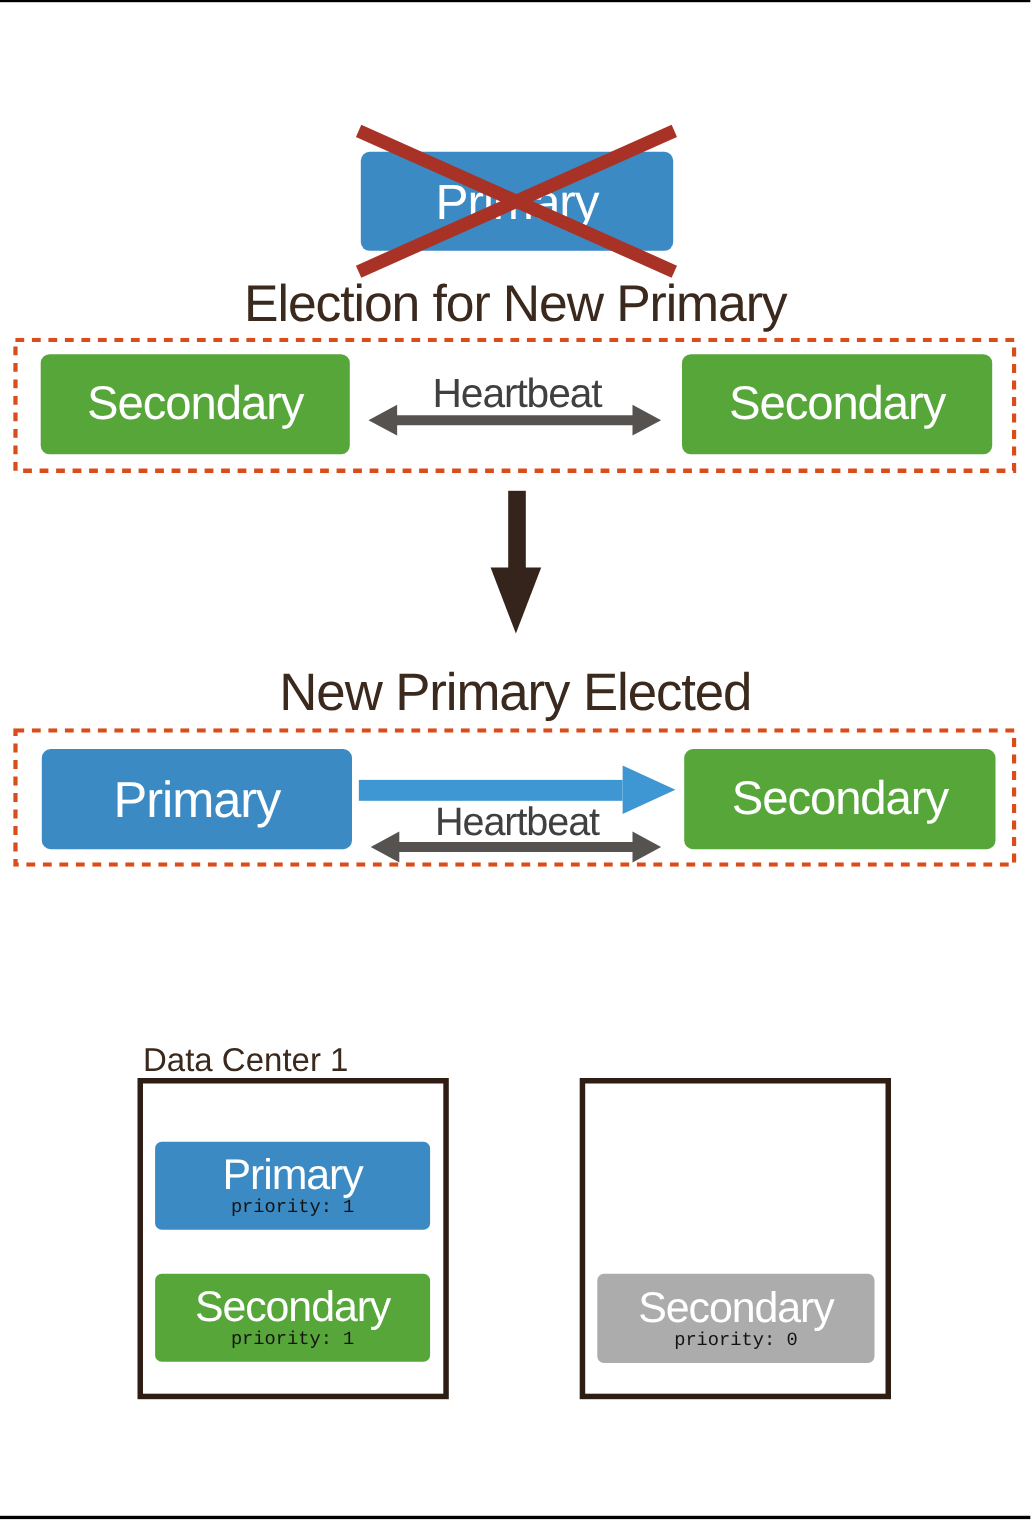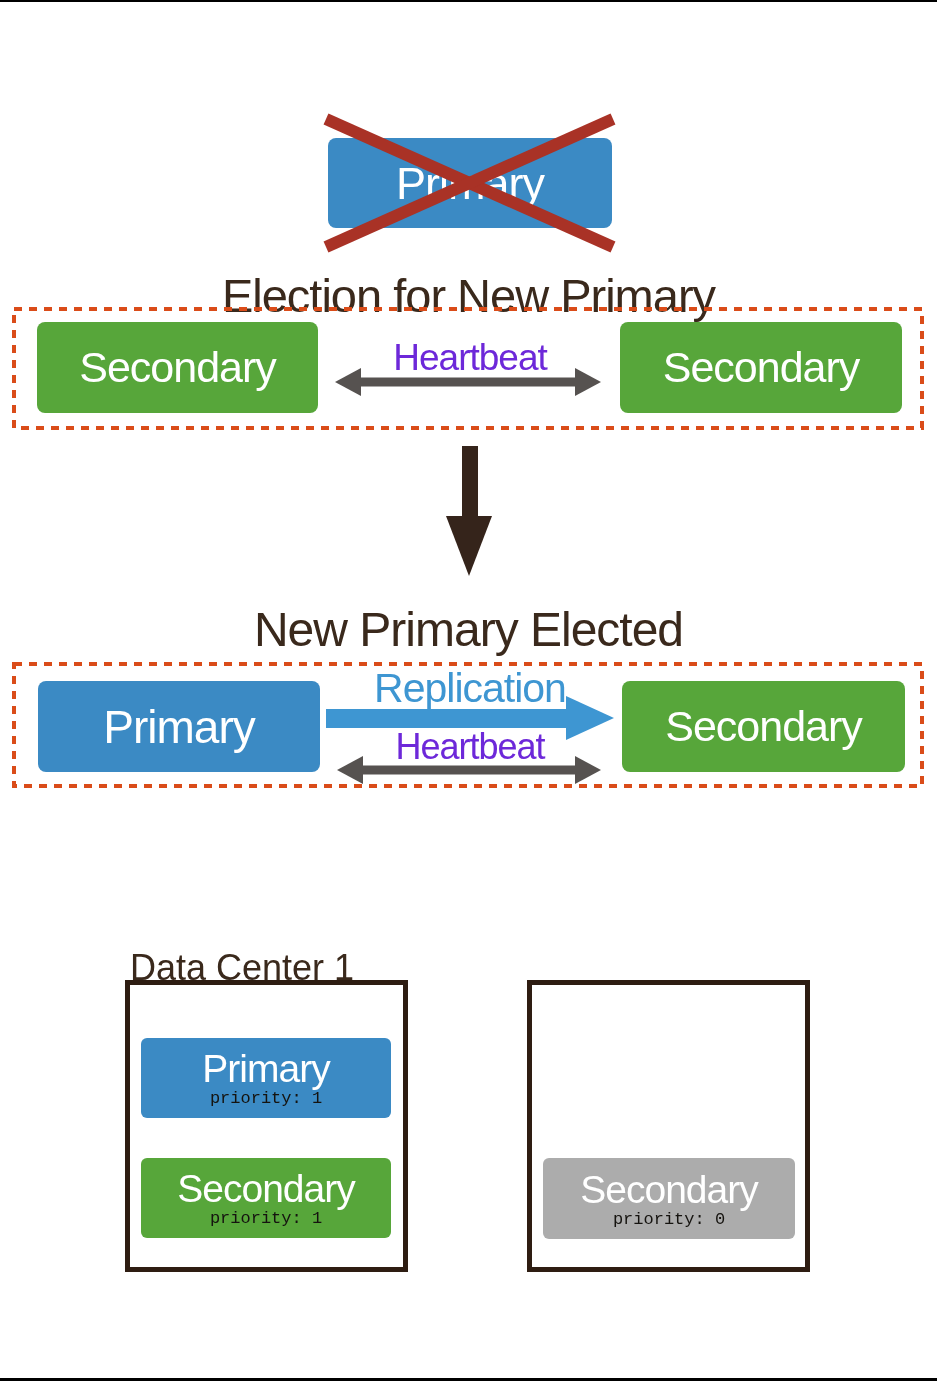--- a/index.html
+++ b/index.html
@@ -19,46 +19,46 @@
   .green{background:#57A63A;}
   .grayn{background:#ACACAC;}
 
   .failed-primary{left:328px;top:138px;width:284px;height:90px;font-size:45px;}
   .redx{position:absolute;left:316px;top:112px;}
 
   .title{
     position:absolute;left:0;width:937px;text-align:center;color:#3A291C;
     letter-spacing:-1px;line-height:1;
   }
-  .title1{top:252px;font-size:47px;margin-top:20px;}
+  .title1{top:252px;font-size:47px;}
   .title2{top:606px;font-size:48px;}
 
   .dashedbox{position:absolute;}
 
   .sec-l1{left:37px;top:322px;width:281px;height:91px;font-size:43px;}
   .sec-r1{left:620px;top:322px;width:282px;height:91px;font-size:43px;}
   .hb-label{
     position:absolute;left:330px;width:280px;text-align:center;
-    color:#6d28d9;letter-spacing:-1px;line-height:1;
+    color:#404040;letter-spacing:-1px;line-height:1;
   }
   .hb1{top:339px;font-size:37px;}
   .hb2{top:729px;font-size:36px;}
   .arrow-svg{position:absolute;}
 
   .downarrow{position:absolute;left:440px;top:446px;}
 
   .pri-2{left:38px;top:681px;width:282px;height:91px;font-size:46px;}
   .sec-2{left:622px;top:681px;width:283px;height:91px;font-size:43px;}
   .repl-label{
     position:absolute;left:330px;top:668px;width:280px;text-align:center;
     color:#3E96D2;font-size:41px;letter-spacing:-1px;line-height:1;
   }
 
   .dc-title{
-    position:absolute;color:#3A291C;font-size:36px;letter-spacing:0px;line-height:1;
+    position:absolute;color:#3A291C;font-size:30px;letter-spacing:0px;line-height:1;
   }
   .dc1-title{left:130px;top:950px;}
   .dc2-title{left:531px;top:950px;}
   .dc-box{
     position:absolute;top:980px;width:273px;height:282px;
     border:5px solid #2E1D12;background:#fff;
   }
   .dc1-box{left:125px;}
   .dc2-box{left:527px;}
 
@@ -118,21 +118,20 @@
     <rect x="2" y="2" width="908" height="122" fill="none" stroke="#DA4C19" stroke-width="4" stroke-dasharray="8 7"></rect>
   </svg>
 
   <div class="node blue pri-2">
     <span>Primary</span>
   </div>
   <div class="node green sec-2">
     <span>Secondary</span>
   </div>
 
-  <div class="repl-label">Replication</div>
   <svg class="arrow-svg" style="left:326px;top:694px;" width="290" height="48">
     <rect x="0" y="15" width="240" height="19" fill="#3E96D2"></rect>
     <polygon points="240,2 240,46 288,24" fill="#3E96D2"></polygon>
   </svg>
 
   <div class="hb-label hb2">Heartbeat</div>
   <svg class="arrow-svg" style="left:335px;top:754px;" width="268" height="32">
     <line x1="26" y1="16" x2="242" y2="16" stroke="#565250" stroke-width="9"></line>
     <polygon points="28,2 28,30 2,16" fill="#565250"></polygon>
     <polygon points="240,2 240,30 266,16" fill="#565250"></polygon>

